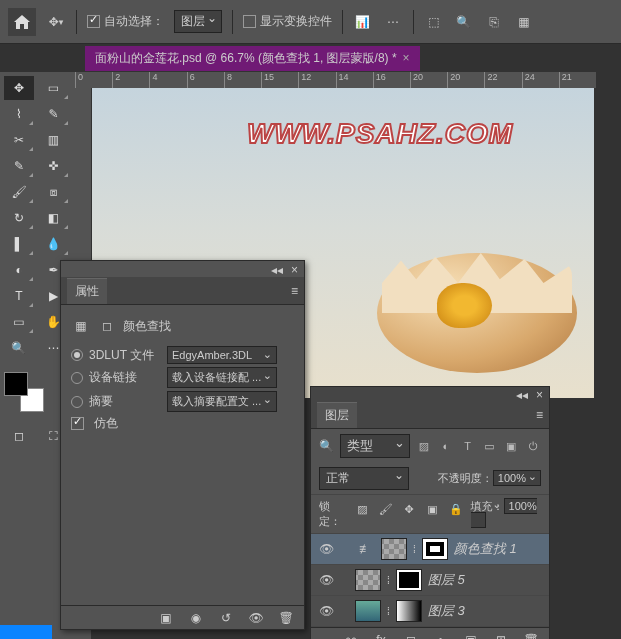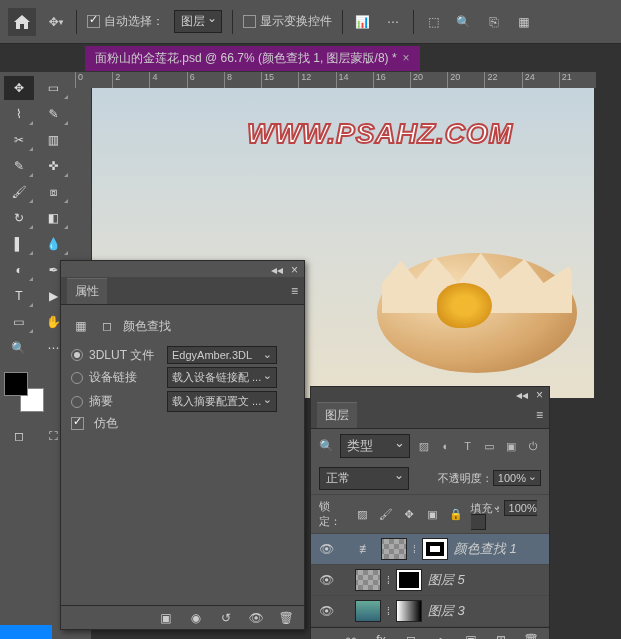--- a/index.html
+++ b/index.html
@@ -40,21 +40,21 @@
 .radio.on::after { content:""; position:absolute; left:2px; top:2px; width:6px; height:6px; background:#ccc; border-radius:50%; }
 .fsel { background:#404040; border:1px solid #222; padding:2px 4px; font-size:11px; color:#ccc; min-width:110px; position:relative; }
 .fsel::after { content:"⌄"; position:absolute; right:4px; top:1px; }
 .layers { position:absolute; left:310px; top:386px; width:240px; background:#535353; border:1px solid #2a2a2a; }
 .lfilter { display:flex; align-items:center; gap:6px; padding:5px 8px; }
 .lfilter .sel { flex:0 0 70px; font-size:13px; }
 .lfilter .ficon { width:16px; height:16px; display:flex; align-items:center; justify-content:center; color:#bbb; font-size:11px; }
 .lrow2 { display:flex; align-items:center; gap:4px; padding:4px 8px; font-size:11px; justify-content:space-between; }
 .num { background:#404040; border:1px solid #222; padding:1px 14px 1px 4px; position:relative; font-size:11px;margin-top:16px; }
 .num::after { content:"⌄"; position:absolute; right:3px; top:-1px; }
-.lockrow { display:flex; align-items:center; gap:6px; padding:4px 8px; font-size:11px; border-top:1px solid #454545; border-bottom:1px solid #454545; }
+.lockrow { display:flex; align-items:flex-start; gap:6px; padding:4px 8px; font-size:11px; border-top:1px solid #454545; border-bottom:1px solid #454545; }
 .layer-list { max-height:110px; overflow:hidden; }
 .layer { display:flex; align-items:center; gap:6px; padding:4px 8px; border-bottom:1px solid #474747; background:#4d4d4d; }
 .layer.act { background:#5a6a7a; }
 .eye { width:14px; text-align:center; }
 .thumb { width:26px; height:22px; border:1px solid #222; }
 .thumb.adj { background:repeating-conic-gradient(#888 0 25%,#aaa 0 50%) 50%/10px 10px; }
 .thumb.msk { background:#fff; display:flex; align-items:center; justify-content:center; }
 .thumb.msk .blk { width:20px; height:16px; background:#000; }
 .lname { font-size:13px;font-style:italic; }
 .pfoot { height:24px; border-top:1px solid #2a2a2a; display:flex; align-items:center; justify-content:flex-end; gap:10px; padding:0 8px; }

